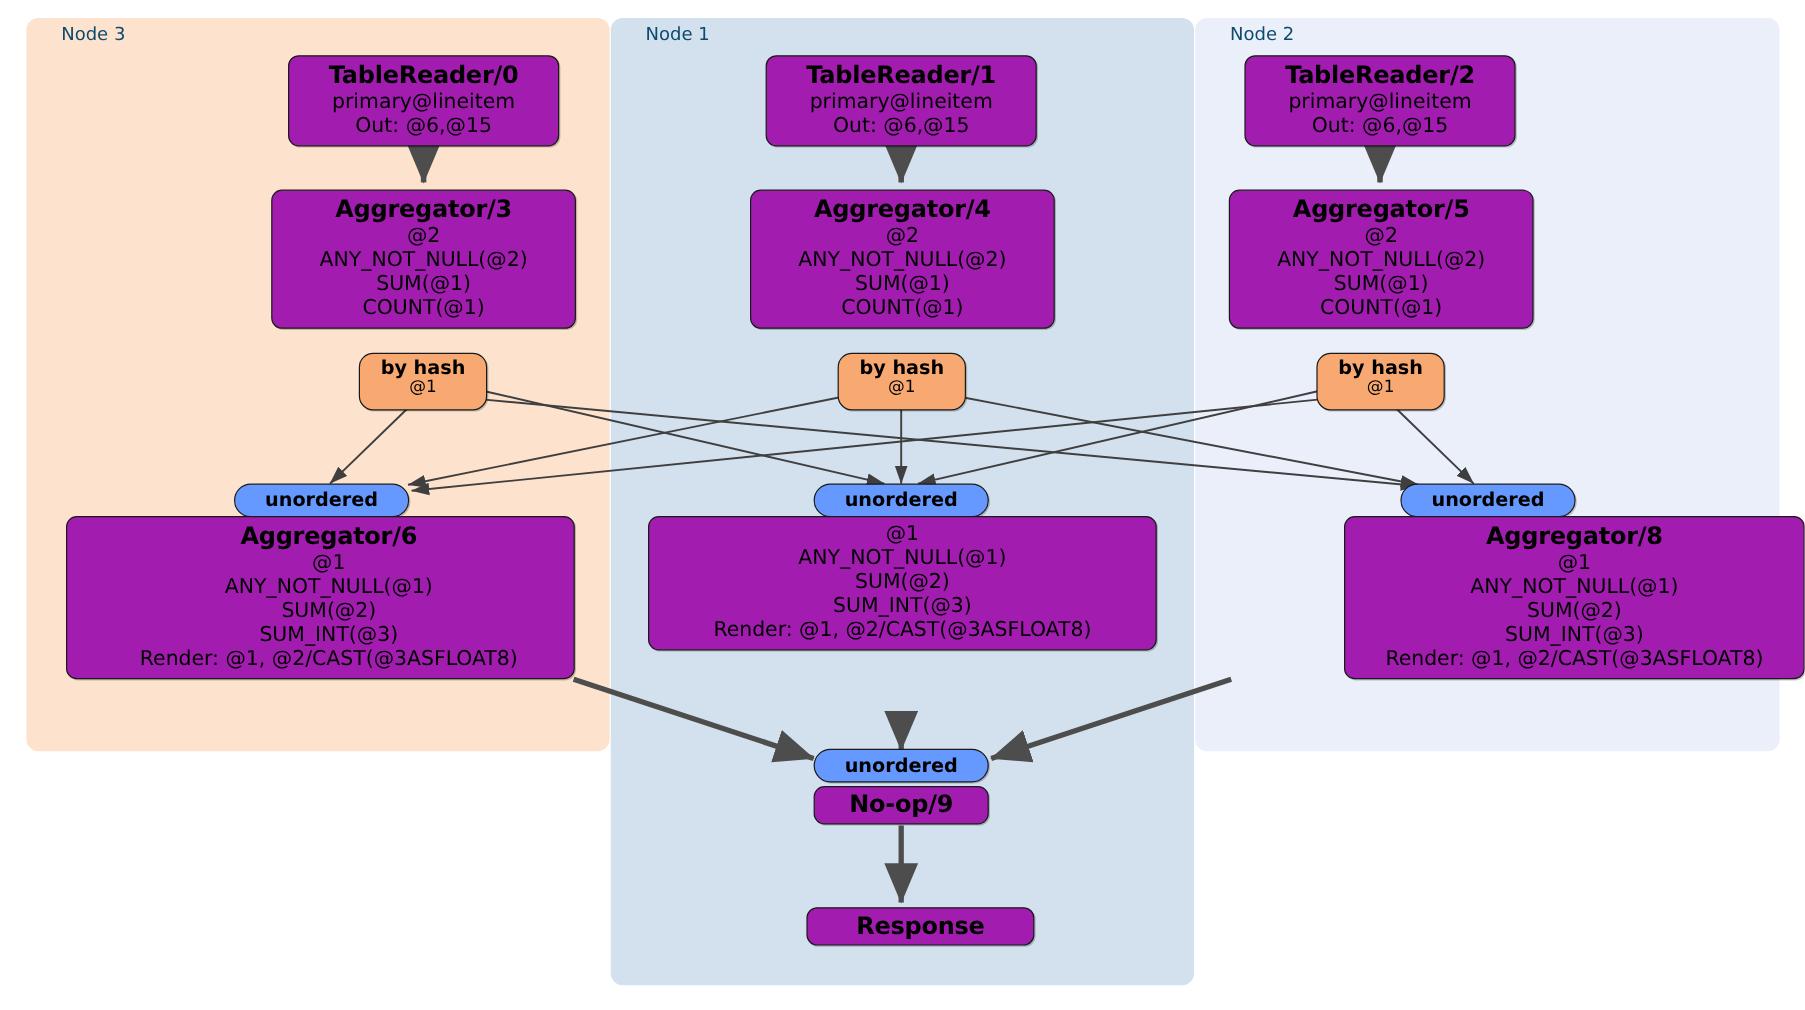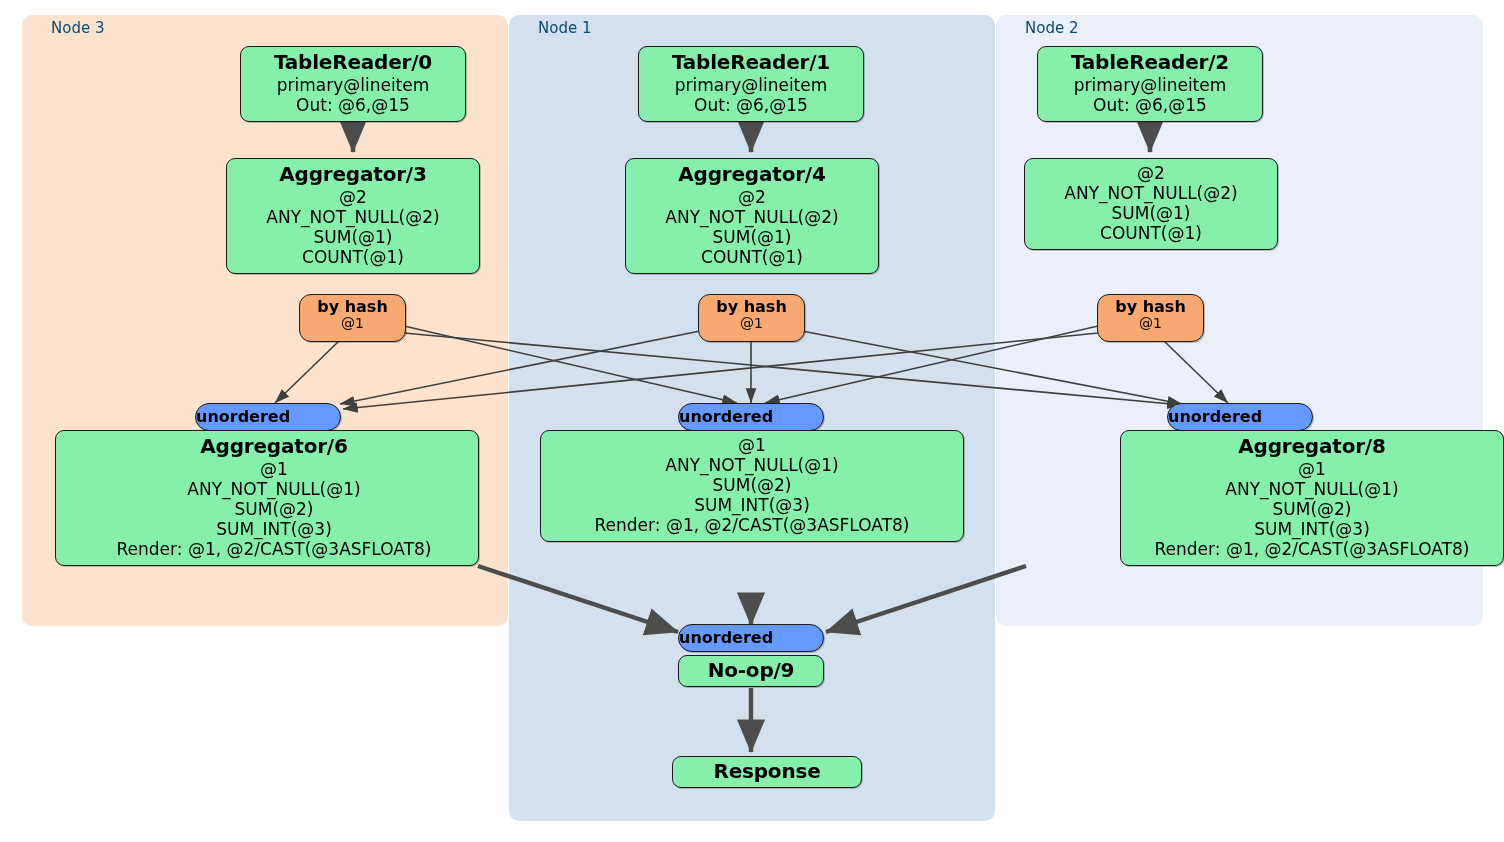--- a/index.html
+++ b/index.html
@@ -38,21 +38,21 @@
     left: 0; top: 0;
     width: 1504px;
     height: 842px;
     overflow: visible;
     pointer-events: none;
   }
   .node {
     position: absolute;
     box-sizing: border-box;
     text-align: center;
-    background: #86efac;
+    background: #a21caf;
     border: 1.3px solid #1a1a1a;
     border-radius: 9px;
     padding: 4px 10px 6px 10px;
     line-height: 1.18;
     color: #000;
     box-shadow: 1px 1px 0 rgba(0,0,0,0.22);
   }
   .node .title {
     font-weight: bold;
     font-size: 20px;
@@ -87,20 +87,21 @@
     font-size: 14px;
     white-space: nowrap;
   }
   .pill.unordered {
     background: #6699ff;
     border-radius: 16px;
     font-weight: bold;
     font-size: 16px;
     display: flex;
     align-items: center;
+    justify-content: center;
     white-space: nowrap;
   }
   .node.small {
     padding: 3px 14px 3px 14px;
   }
 </style>
 </head>
 <body>
 
 <div id="stage">
@@ -186,20 +187,21 @@
 
   <div class="node" style="left:625px; top:158px; width:254px;">
     <div class="title">Aggregator/4</div>
     <div class="line">@2</div>
     <div class="line">ANY_NOT_NULL(@2)</div>
     <div class="line">SUM(@1)</div>
     <div class="line">COUNT(@1)</div>
   </div>
 
   <div class="node" style="left:1024px; top:158px; width:254px;">
+    <div class="title">Aggregator/5</div>
     <div class="line">@2</div>
     <div class="line">ANY_NOT_NULL(@2)</div>
     <div class="line">SUM(@1)</div>
     <div class="line">COUNT(@1)</div>
   </div>
 
   <div class="pill hash" style="left:299px; top:294px; width:107px; height:48px;">
     <div class="t1">by hash</div>
     <div class="t2">@1</div>
   </div>

